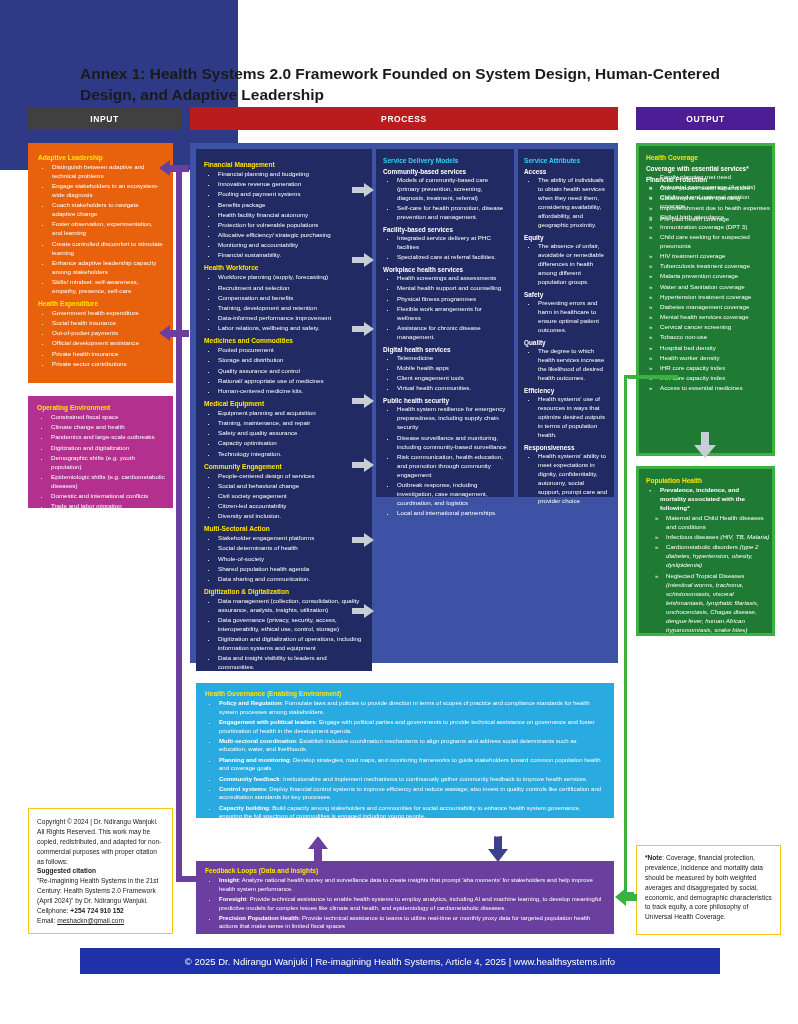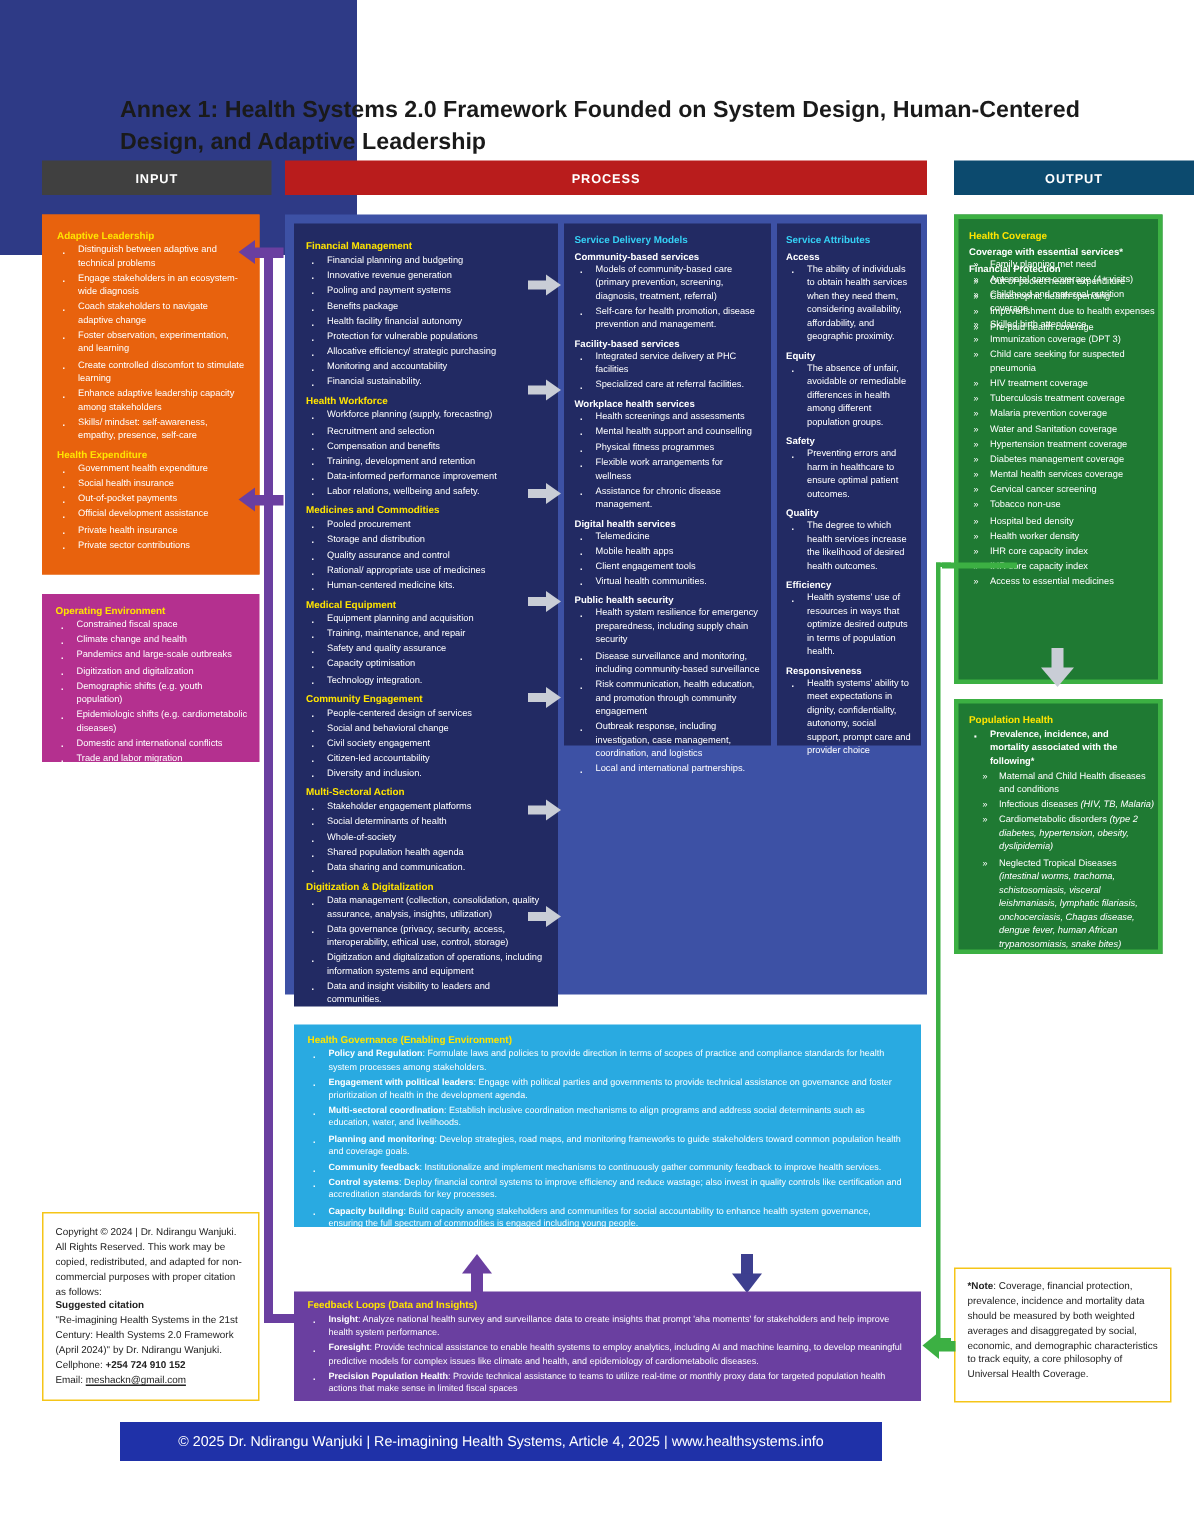--- a/index.html
+++ b/index.html
@@ -22,21 +22,21 @@
   }
 
   
   .colhdr {
     position: absolute; height: 23px;
     display: flex; align-items: center; justify-content: center;
     color: #fff; font-size: 8.5px; font-weight: bold; letter-spacing: .6px;
   }
   .colhdr.input   { left: 28px;  top: 107px; width: 153px; background: #404040; }
   .colhdr.process { left: 190px; top: 107px; width: 428px; background: #b91c1c; }
-  .colhdr.output  { left: 636px; top: 107px; width: 160px; background: #0c4a6e; }
+  .colhdr.output  { left: 636px; top: 107px; width: 139px; background: #4c1d95; }
 
   
   .panel { position: absolute; }
   .orange-panel {
     left: 28px; top: 143px; width: 145px; height: 240px;
     background: #e8620d; border: 3px solid #e8620d; padding: 8px 7px 6px 7px;
   }
   .magenta-panel {
     left: 28px; top: 396px; width: 145px; height: 112px;
     background: #b4308f; padding: 8px 7px 6px 9px;
@@ -172,21 +172,21 @@
   }
 
   
   .green-pipe {
     position: absolute; border: 3px solid #3cb043; border-left: none;
     background: transparent;
   }
 
   
   .footer {
-    position: absolute; left: 80px; top: 948px; width: 508px; height: 26px;
+    position: absolute; left: 80px; top: 948px; width: 640px; height: 26px;
     background: #1f31a8; color: #fff;
     display: flex; align-items: center; justify-content: center;
     font-size: 9.5px;
   }
 </style>
 </head>
 <body>
 
 <div class="page">
 

